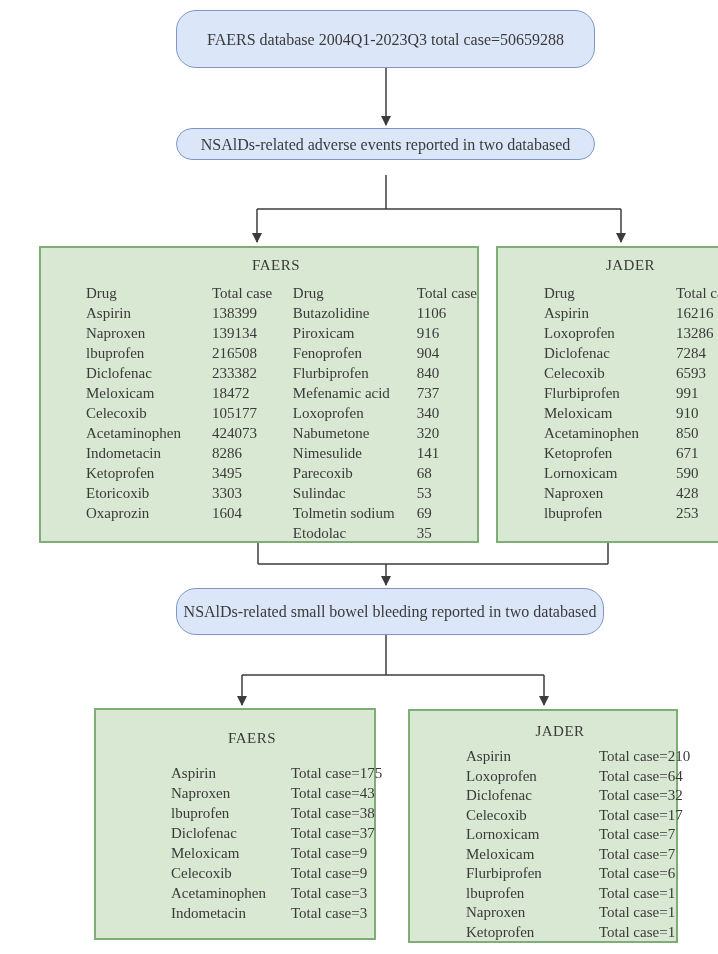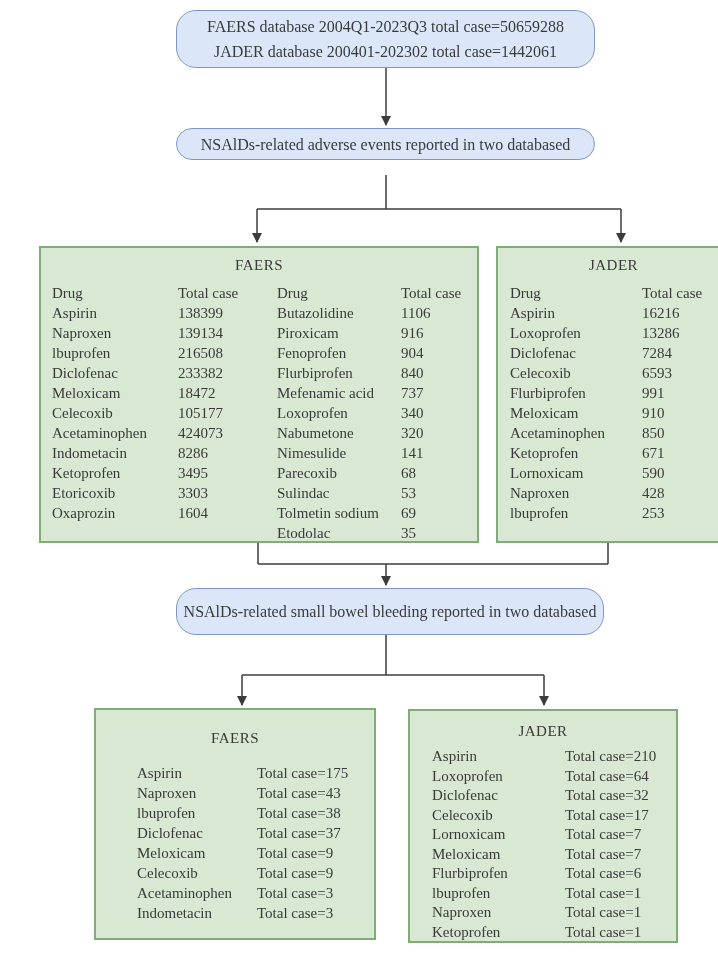--- a/index.html
+++ b/index.html
@@ -19,20 +19,21 @@
     border-radius:20px;display:flex;flex-direction:column;align-items:center;justify-content:center;
     font-size:16px;line-height:25px;text-align:center;
   }
   #box-source{left:148px;top:10px;width:419px;height:58px;}
   #box-adverse{left:148px;top:128px;width:419px;height:32px;}
   #box-bleeding{left:148px;top:588px;width:428px;height:47px;}
 
   .green-panel{
     position:absolute;background:var(--green-fill);border:2px solid var(--green-border);
     font-size:15px;
+    padding-left:34px;
   }
   #panel-faers-adverse{left:11px;top:246px;width:440px;height:297px;}
   #panel-jader-adverse{left:468px;top:246px;width:235px;height:297px;}
   #panel-faers-bleeding{left:66px;top:708px;width:282px;height:232px;}
   #panel-jader-bleeding{left:380px;top:709px;width:270px;height:234px;}
 
   .panel-title{text-align:center;padding-top:9px;font-size:15px;letter-spacing:0.5px;}
   #panel-faers-bleeding .panel-title{padding-top:20px;}
   #panel-jader-bleeding .panel-title{padding-top:12px;}
 
@@ -78,21 +79,20 @@
     <path class="connector" d="M358,564 V585" marker-end="url(#arrow)"></path>
 
     <path class="connector" d="M358,635 V675"></path>
     <path class="connector" d="M214,675 H516"></path>
     <path class="connector" d="M214,675 V705" marker-end="url(#arrow)"></path>
     <path class="connector" d="M516,675 V705" marker-end="url(#arrow)"></path>
   </svg>
 
   <div id="box-source" class="blue-box">
     <div>FAERS database 2004Q1-2023Q3 total case=50659288</div>
-    <div>JADER database 200401-202302 total case=1442061</div>
   </div>
 
   <div id="box-adverse" class="blue-box">
     <div>NSAlDs-related adverse events reported in two databased</div>
   </div>
 
   <div id="panel-faers-adverse" class="green-panel">
     <div class="panel-title">FAERS</div>
     <div class="tables">
       <div class="tbl cols-faers-left">

